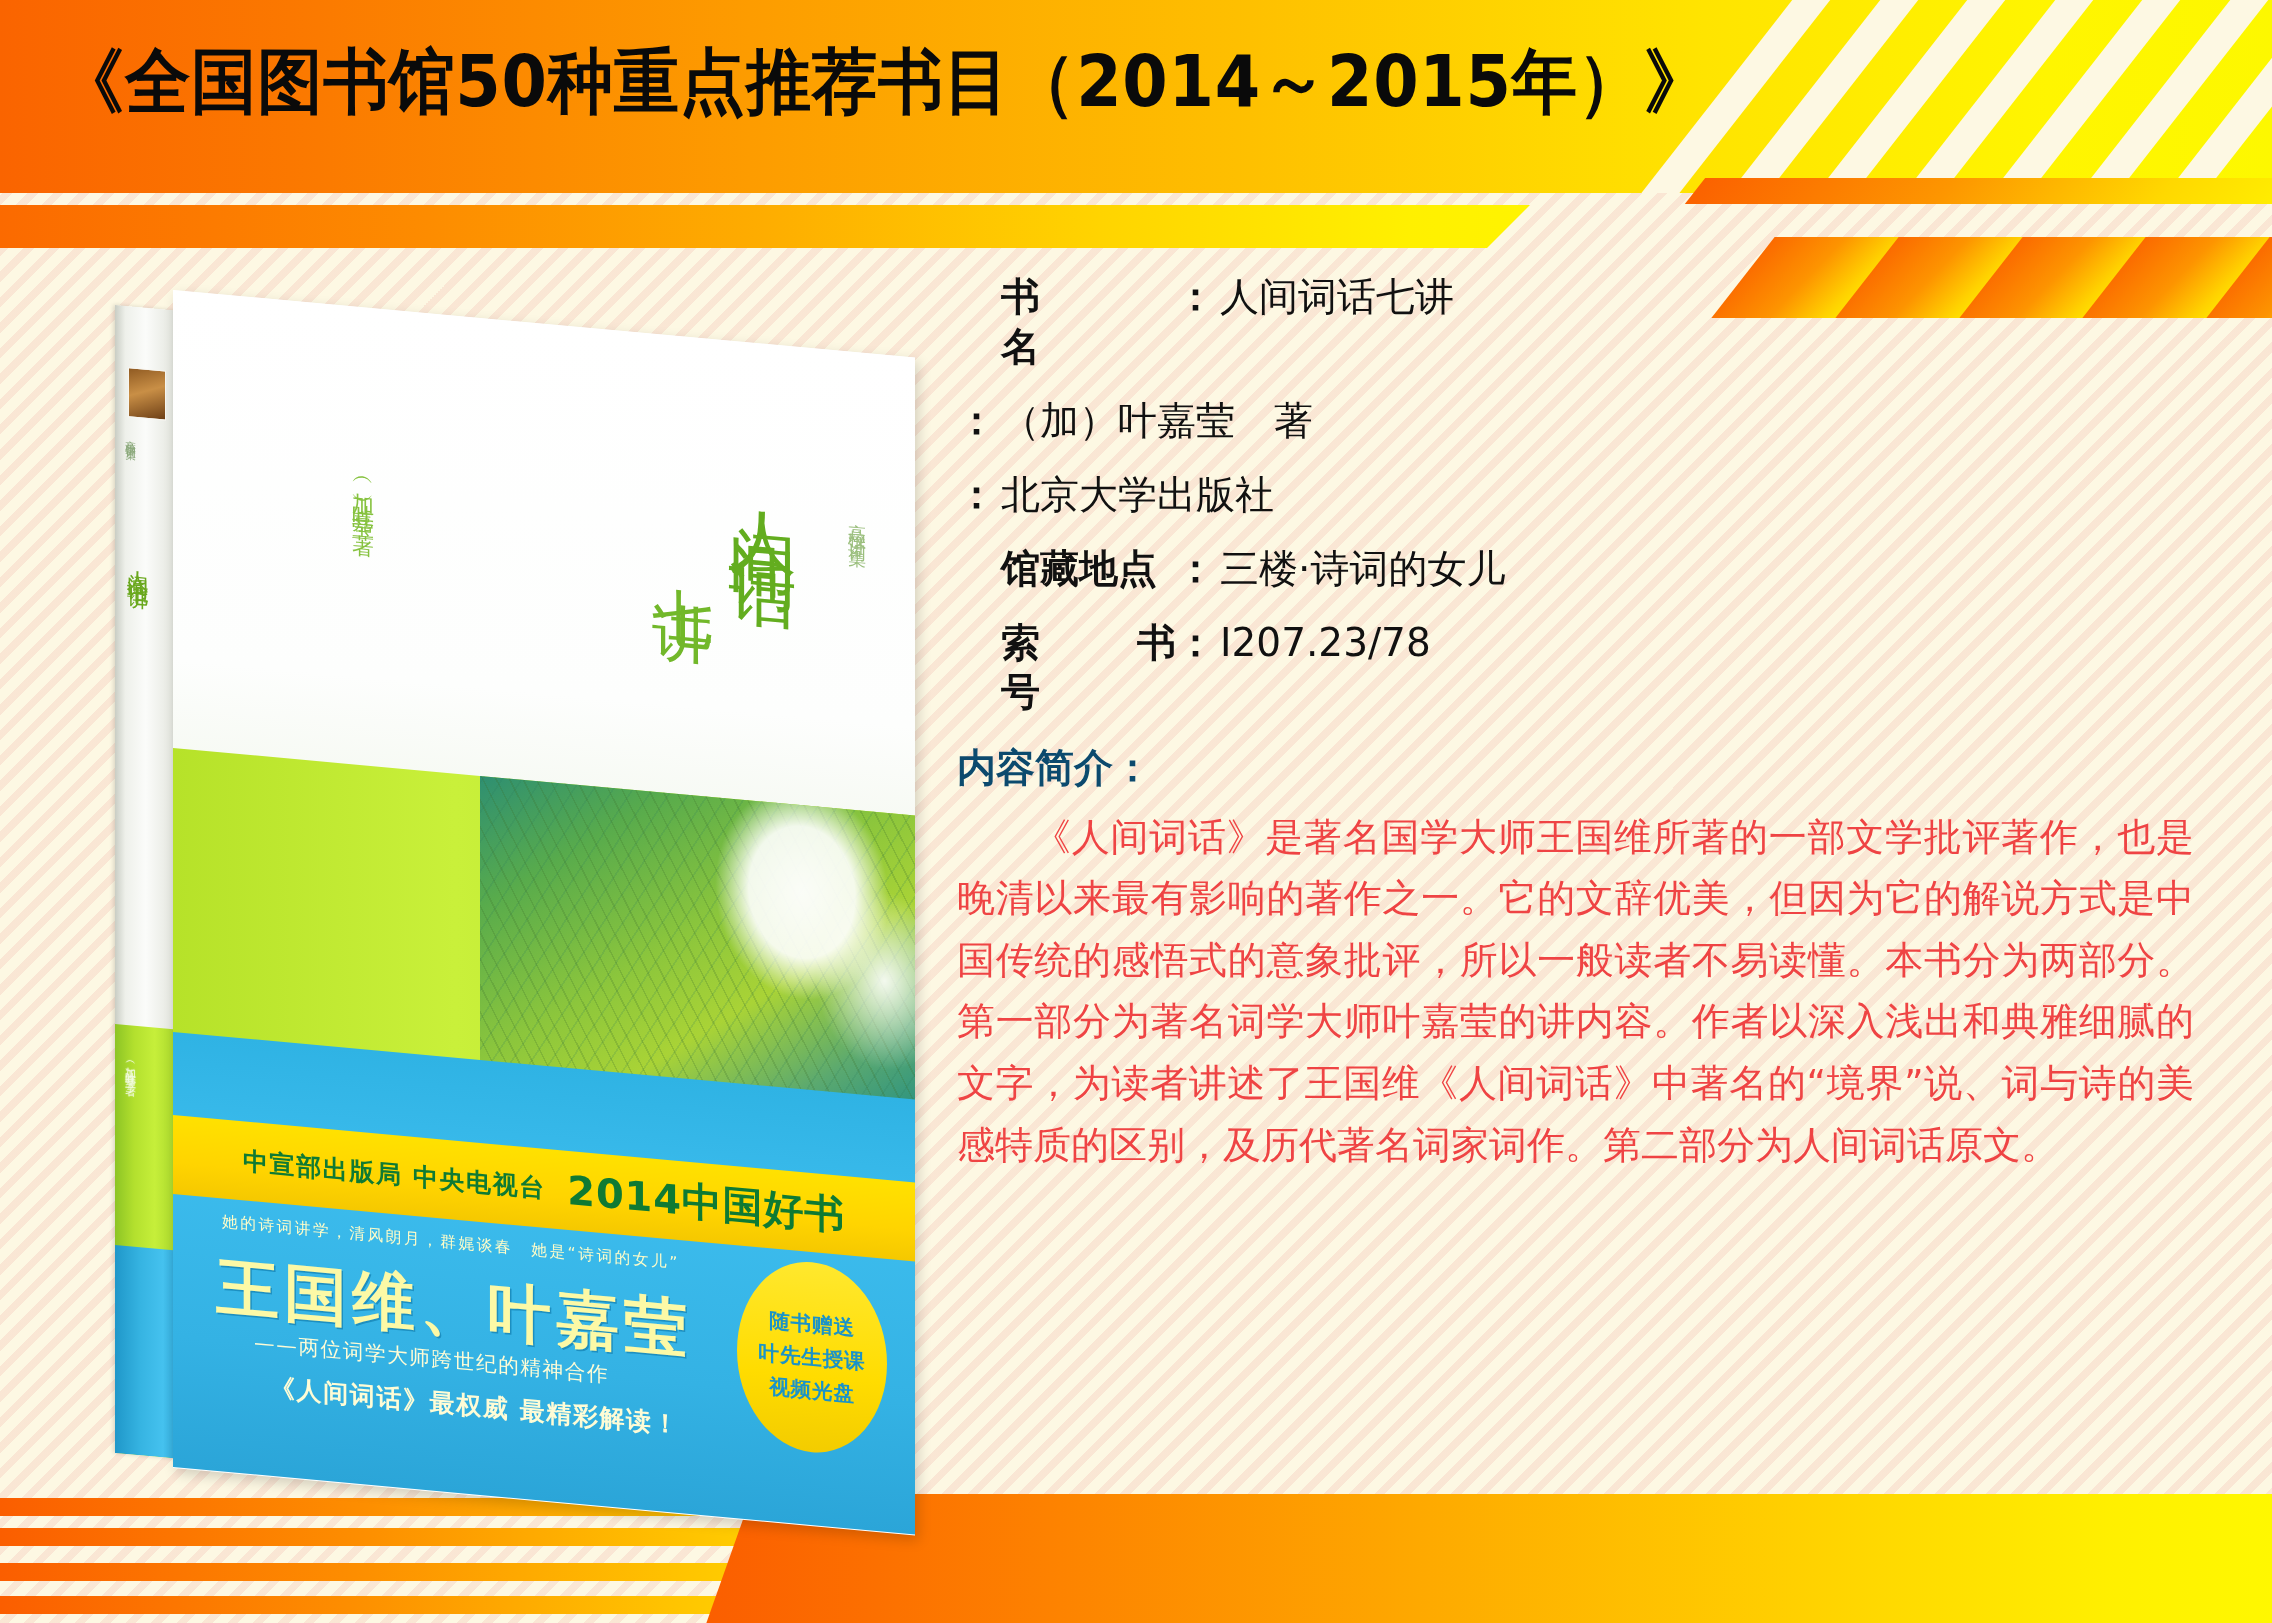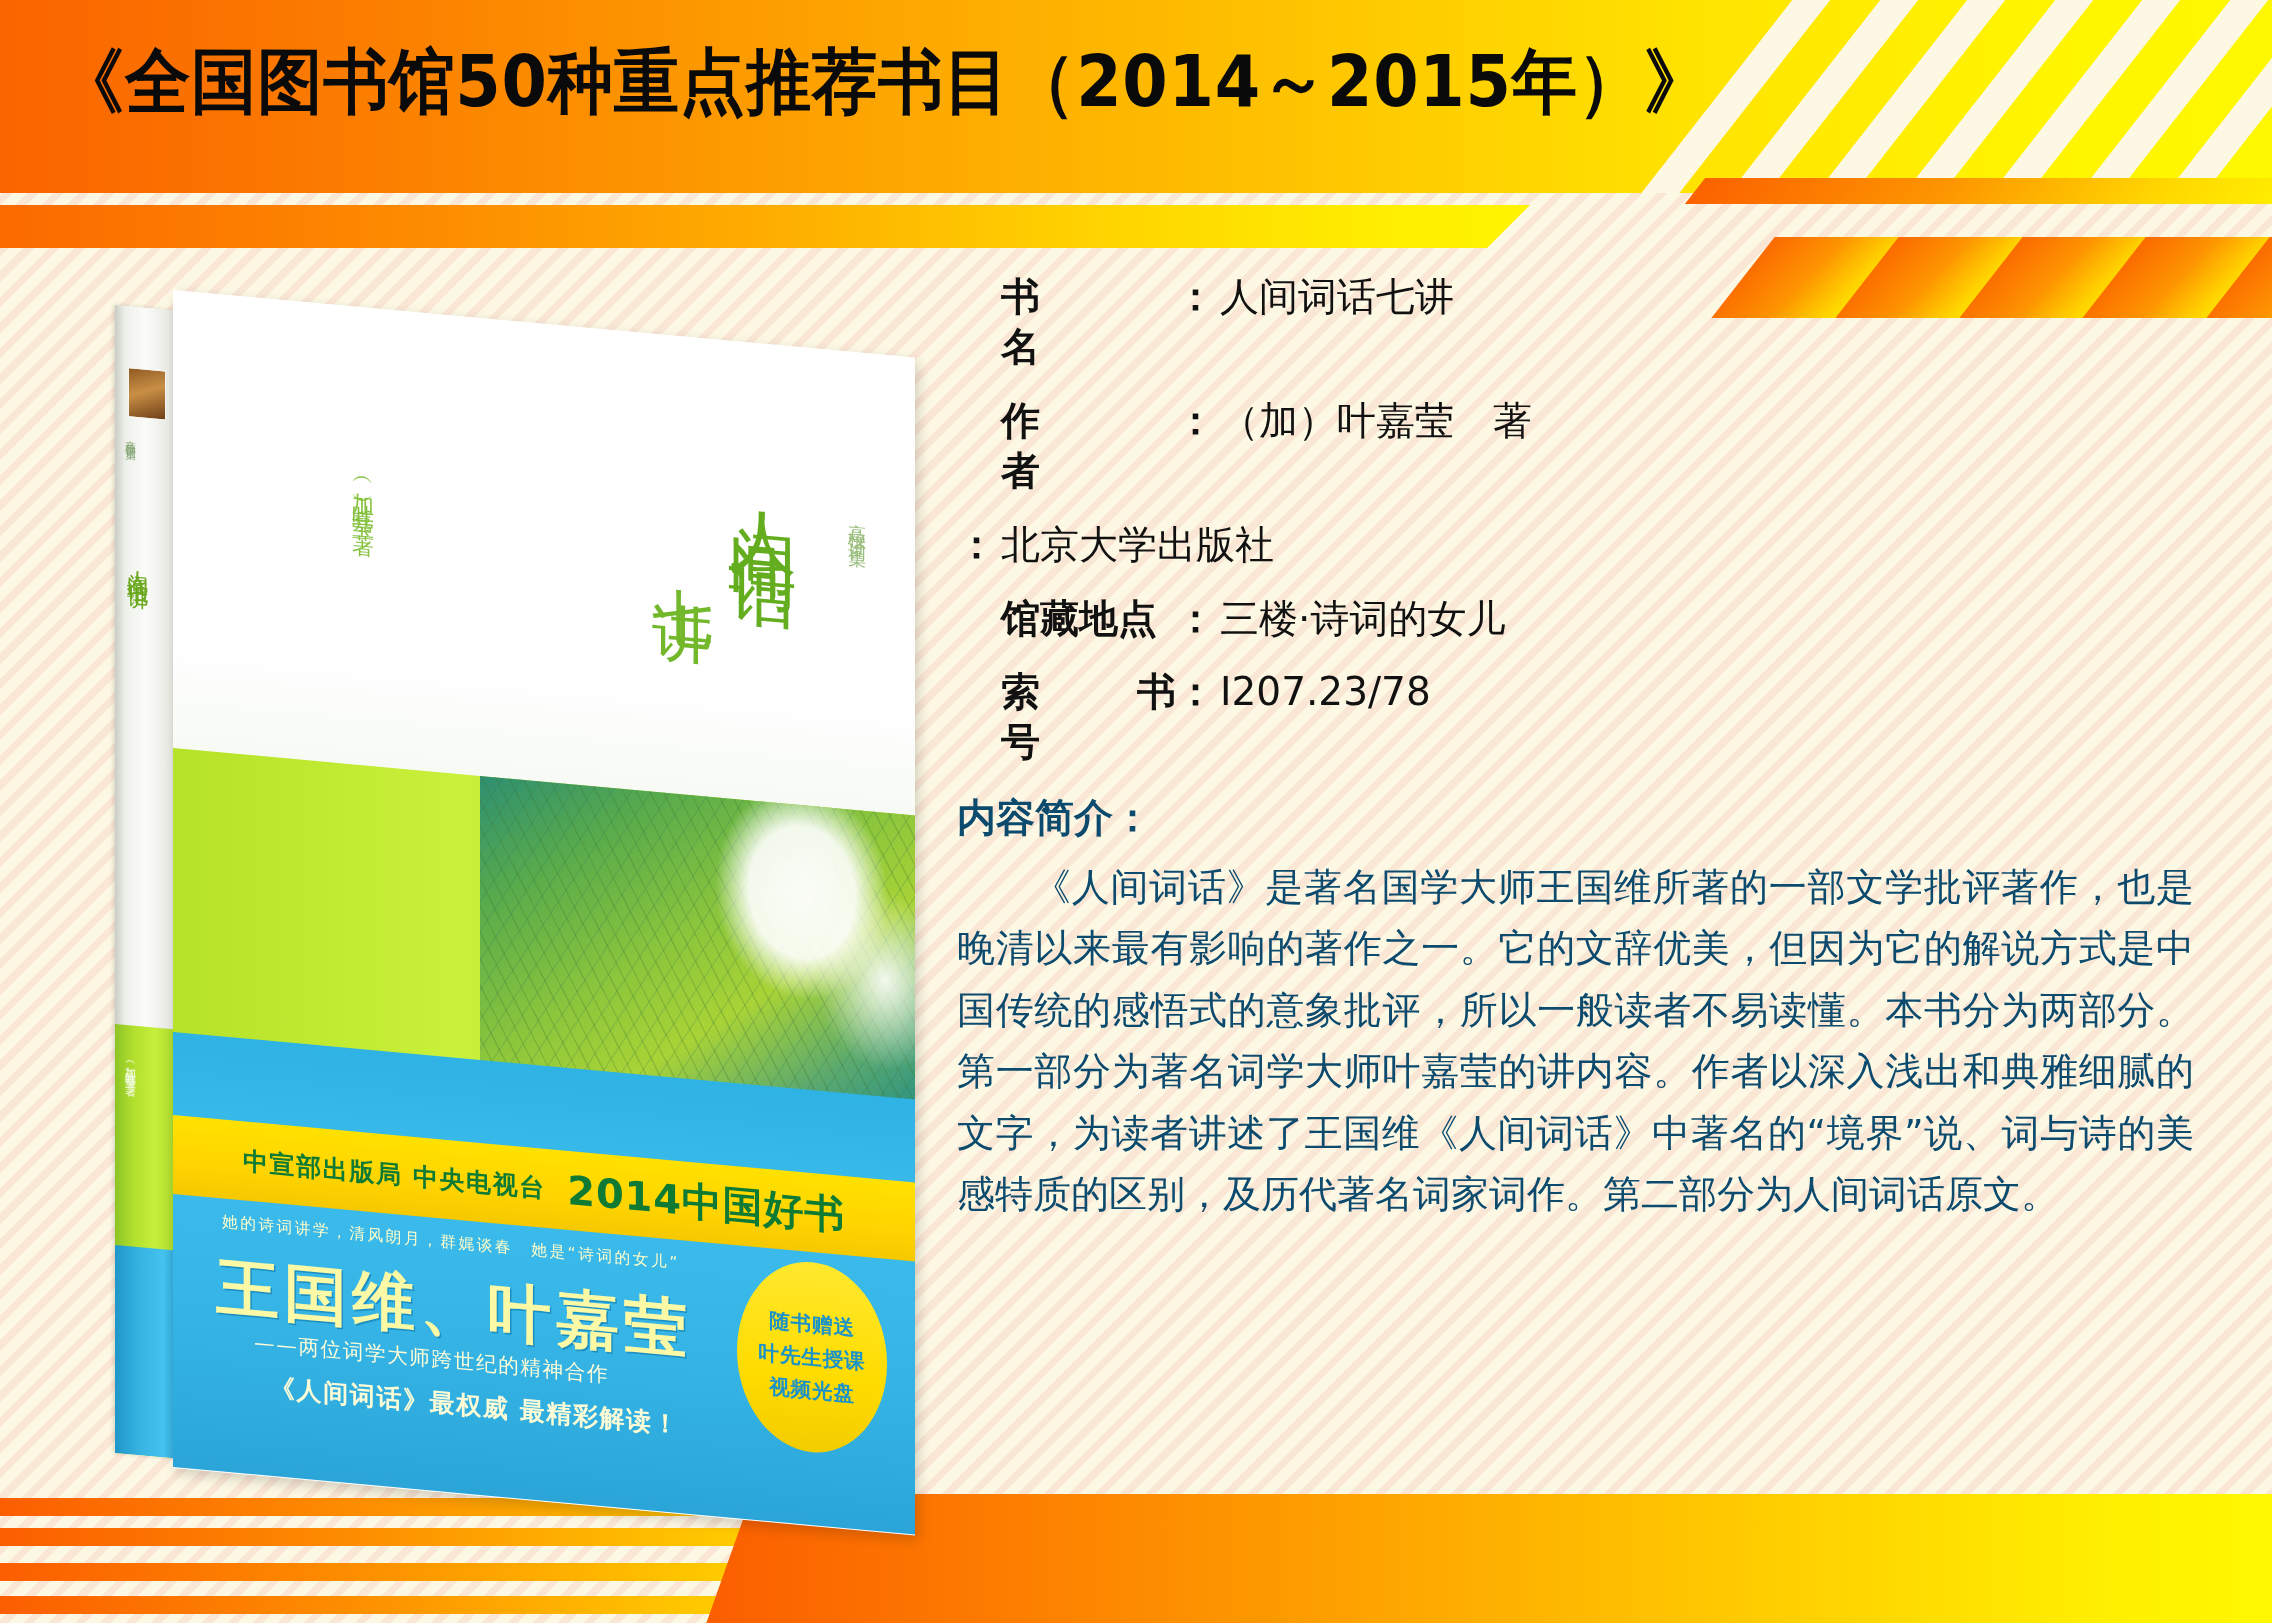--- a/index.html
+++ b/index.html
@@ -193,21 +193,21 @@
     width:175px;flex:0 0 175px;font-weight:700;
     display:flex;justify-content:space-between;
   }
   .meta-label.solid{display:block;text-align:justify;margin-left:44px;}
   .meta-colon{font-weight:700;margin:0 5px 0 0;}
   .meta-value{font-weight:400;}
   #intro-label{
     font-size:39px;font-weight:700;color:#0c4a6e;margin:1.6px 0 11.5px 0;
   }
   #intro-body{
-    font-size:38px;color:#0c4a6e;line-height:1.62;text-align:justify;
+    font-size:38px;color:#ef4444;line-height:1.62;text-align:justify;
     text-indent:76px;width:1237px;
   }
 
   
   .bot-stripe{
     position:absolute;z-index:3;height:18px;
     background:linear-gradient(90deg,#fb5e00 0%,#fd8e00 35%,#ffc500 68%,#fff000 94%,#fff500 100%);
   }
   #bot-para{
     position:absolute;z-index:3;right:0;bottom:0;height:130px;width:1567px;
@@ -282,21 +282,20 @@
 
 <div id="info-col">
 
   <div class="meta-row">
     <span class="meta-label solid">书　　　名</span>
     <span class="meta-colon">：</span>
     <span class="meta-value">人间词话七讲</span>
   </div>
 
   <div class="meta-row">
-    <span class="meta-label solid">作　　　者</span>
     <span class="meta-colon">：</span>
     <span class="meta-value">（加）叶嘉莹　著</span>
   </div>
 
   <div class="meta-row">
     <span class="meta-colon">：</span>
     <span class="meta-value">北京大学出版社</span>
   </div>
 
   <div class="meta-row">

